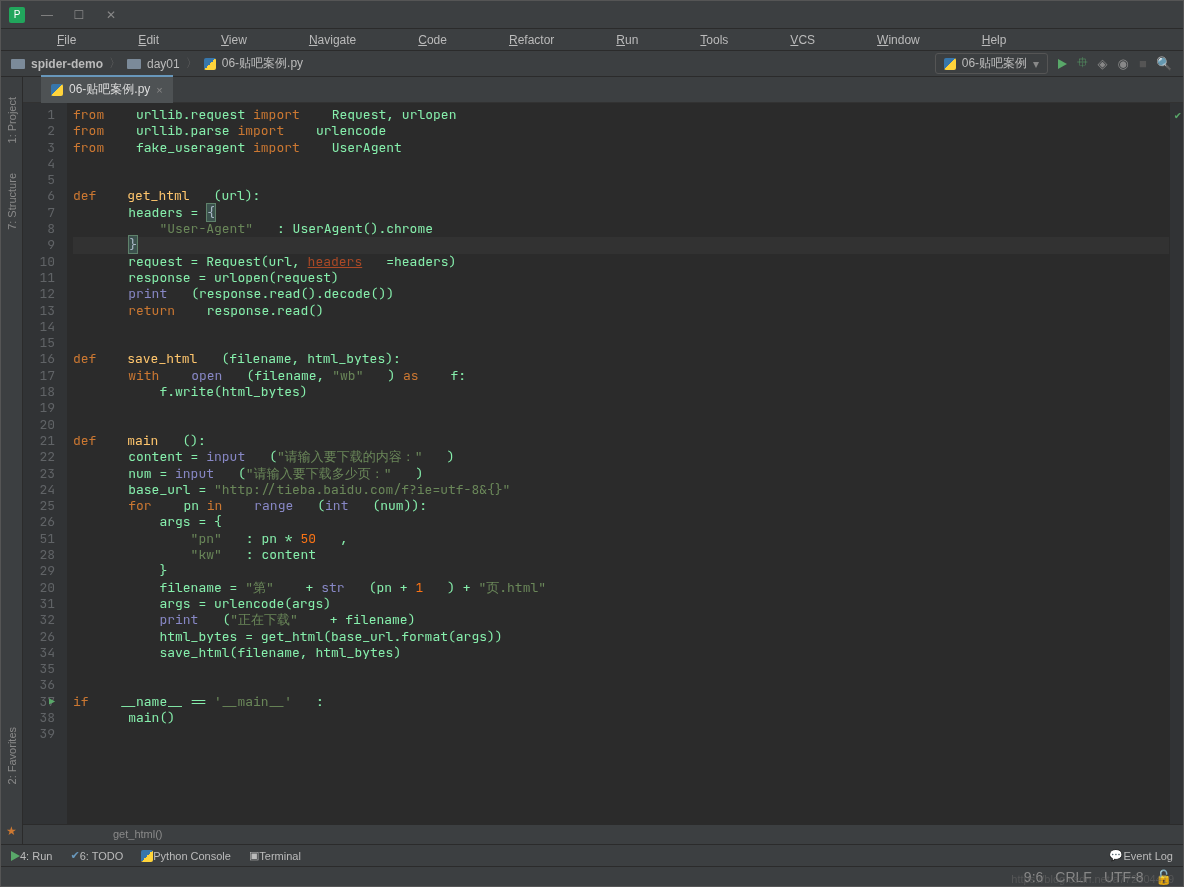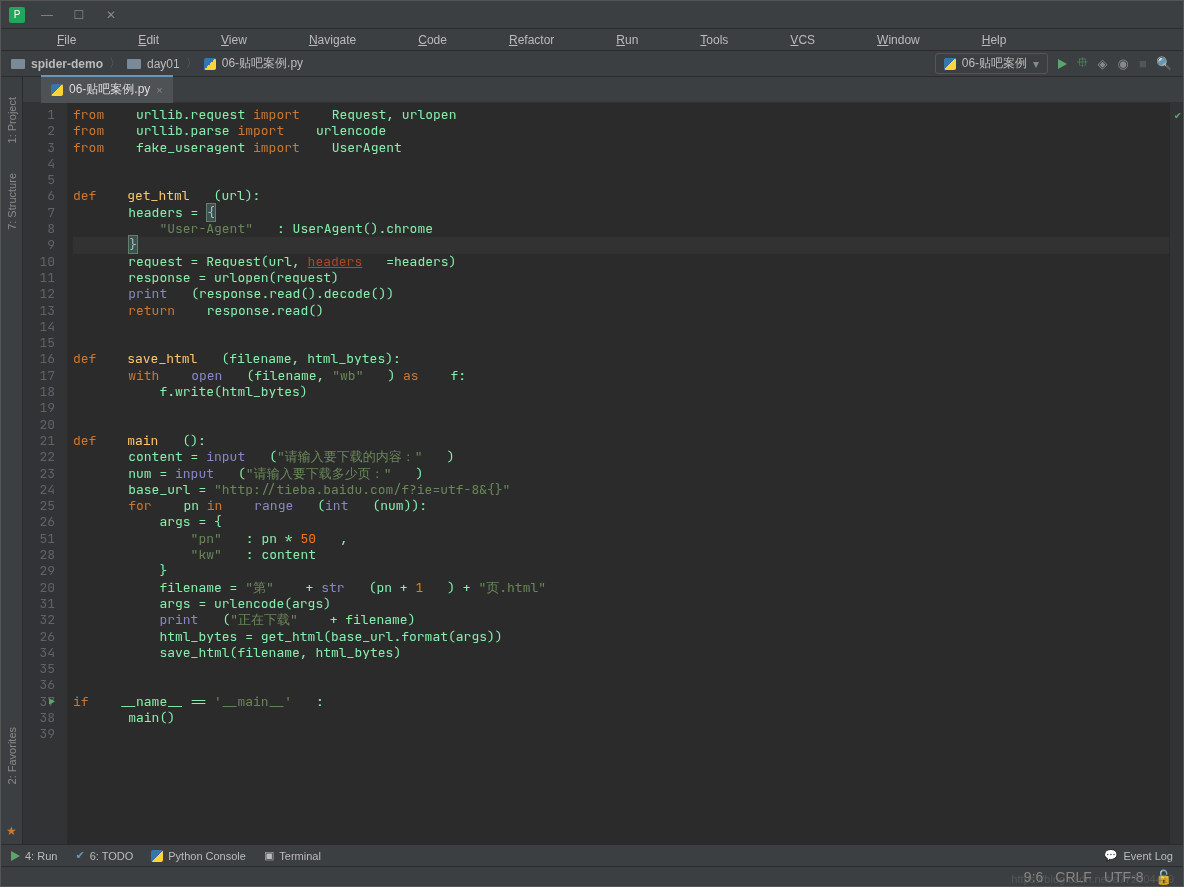--- a/index.html
+++ b/index.html
@@ -166,21 +166,21 @@
 
 .bottombar {
   height: 22px;
   background: #3c3f41;
   display: flex;
   align-items: center;
   padding: 0 10px;
   gap: 18px;
   border-top: 1px solid #2b2b2b;
 }
-.bottombar .bt-item { display:flex; align-items:center; gap:5px; color:#bbb; cursor:pointer; font-size:11px;}
+.bottombar .bt-item { display:flex; align-items:center; color:#bbb; cursor:pointer; font-size:11px;}
 .bottombar .spacer { flex:1; }
 
 .statusbar {
   height: 20px;
   background: #3c3f41;
   display: flex;
   align-items: center;
   justify-content: flex-end;
   padding: 0 10px;
   gap: 12px;
@@ -300,20 +300,23 @@
           <div class="ln">37</div>
           <div class="ln">38</div>
           <div class="ln">39</div>
         </div>
       <div class="code" id="code"><div class="row"><span class="kw">from</span><span class="op"> urllib.request </span><span class="kw">import</span><span class="op"> Request, urlopen</span></div><div class="row"><span class="kw">from</span><span class="op"> urllib.parse </span><span class="kw">import</span><span class="op"> urlencode</span></div><div class="row"><span class="kw">from</span><span class="op"> fake_useragent </span><span class="kw">import</span><span class="op"> UserAgent</span></div><div class="row"></div><div class="row"></div><div class="row"><span class="kw">def </span><span class="fn">get_html</span><span class="op">(url):</span></div><div class="row"><span class="op">    headers = </span><span class="brace-hl">{</span></div><div class="row"><span class="op">        </span><span class="str">"User-Agent"</span><span class="op">: UserAgent().chrome</span></div><div class="row hl"><span class="op">    </span><span class="brace-hl">}</span></div><div class="row"><span class="op">    request = Request(url, </span><span class="param">headers</span><span class="op">=headers)</span></div><div class="row"><span class="op">    response = urlopen(request)</span></div><div class="row"><span class="op">    </span><span class="builtin">print</span><span class="op">(response.read().decode())</span></div><div class="row"><span class="op">    </span><span class="kw">return</span><span class="op"> response.read()</span></div><div class="row"></div><div class="row"></div><div class="row"><span class="kw">def </span><span class="fn">save_html</span><span class="op">(filename, html_bytes):</span></div><div class="row"><span class="op">    </span><span class="kw">with</span><span class="op"> </span><span class="builtin">open</span><span class="op">(filename, </span><span class="str">"wb"</span><span class="op">) </span><span class="kw">as</span><span class="op"> f:</span></div><div class="row"><span class="op">        f.write(html_bytes)</span></div><div class="row"></div><div class="row"></div><div class="row"><span class="kw">def </span><span class="fn">main</span><span class="op">():</span></div><div class="row"><span class="op">    content = </span><span class="builtin">input</span><span class="op">(</span><span class="str">"请输入要下载的内容："</span><span class="op">)</span></div><div class="row"><span class="op">    num = </span><span class="builtin">input</span><span class="op">(</span><span class="str">"请输入要下载多少页："</span><span class="op">)</span></div><div class="row"><span class="op">    base_url = </span><span class="str">"http://tieba.baidu.com/f?ie=utf-8&amp;{}"</span></div><div class="row"><span class="op">    </span><span class="kw">for</span><span class="op"> pn </span><span class="kw">in</span><span class="op"> </span><span class="builtin">range</span><span class="op">(</span><span class="builtin">int</span><span class="op">(num)):</span></div><div class="row"><span class="op">        args = {</span></div><div class="row"><span class="op">            </span><span class="str">"pn"</span><span class="op">: pn * </span><span class="pname">50</span><span class="op">,</span></div><div class="row"><span class="op">            </span><span class="str">"kw"</span><span class="op">: content</span></div><div class="row"><span class="op">        }</span></div><div class="row"><span class="op">        filename = </span><span class="str">"第"</span><span class="op"> + </span><span class="builtin">str</span><span class="op">(pn + </span><span class="pname">1</span><span class="op">) + </span><span class="str">"页.html"</span></div><div class="row"><span class="op">        args = urlencode(args)</span></div><div class="row"><span class="op">        </span><span class="builtin">print</span><span class="op">(</span><span class="str">"正在下载"</span><span class="op"> + filename)</span></div><div class="row"><span class="op">        html_bytes = get_html(base_url.format(args))</span></div><div class="row"><span class="op">        save_html(filename, html_bytes)</span></div><div class="row"></div><div class="row"></div><div class="row"><span class="run-arrow">▶</span><span class="kw">if</span><span class="op"> __name__ == </span><span class="str">'__main__'</span><span class="op">:</span></div><div class="row"><span class="op">    main()</span></div><div class="row"></div></div>
       <div class="right-gutter">
         <span class="mark-ok">✔</span>
       </div>
     </div>
 
+    <div class="breadcrumb-bottom">
+      <span>get_html()</span>
+    </div>
   </div>
 </div>
 
 <div class="bottombar">
   <div class="bt-item">
       <span class="tri-play"></span>
       <span>4: Run</span>
     </div>
   <div class="bt-item">
       <span style="color:#6897bb;">✔</span>

